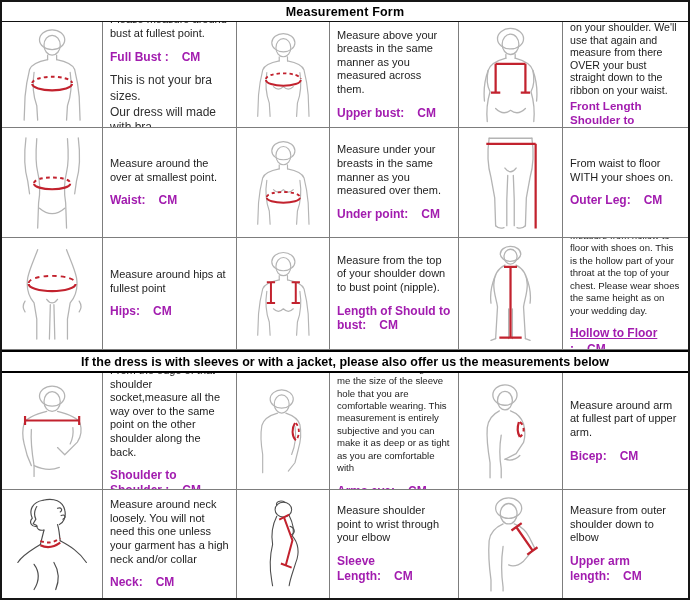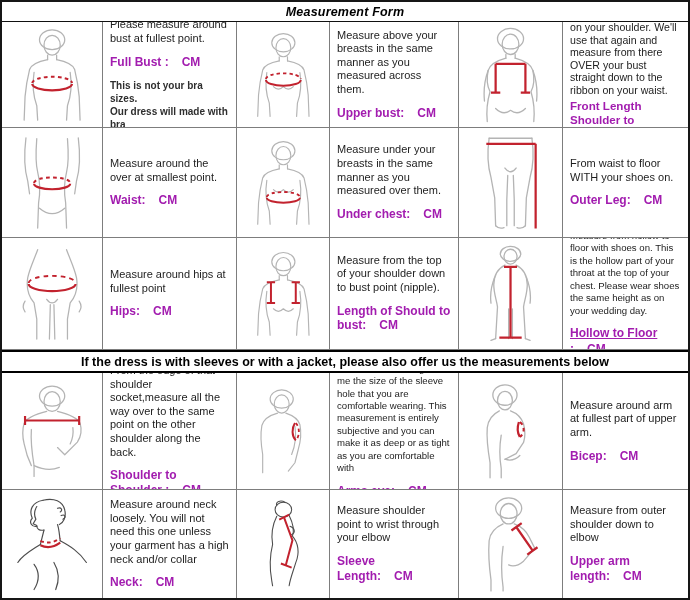--- a/index.html
+++ b/index.html
@@ -4,21 +4,21 @@
 <style>
   html,body{margin:0;padding:0;background:#fff;}
   .wrap{
     width:690px;height:600px;box-sizing:border-box;
     border:2px solid #161616;background:#fff;
     font-family:"Liberation Sans",sans-serif;color:#1d1d1d;
   }
   .titlebar{
     height:20px;box-sizing:border-box;border-bottom:1px solid #111;
     display:flex;align-items:center;justify-content:center;
-    font-size:12.5px;font-weight:bold;color:#000;letter-spacing:.2px;font-style:italic;
+    font-size:12.5px;font-weight:bold;color:#000;letter-spacing:.2px;
   }
   .grid{
     display:grid;
     grid-template-columns:101px 134px 93px 129px 104px 125px;
     grid-template-rows:106px 110px 112px 23px 117px 108px;
   }
   .cell{box-sizing:border-box;border-right:1px solid #7d7d7d;border-bottom:1px solid #7d7d7d;overflow:hidden;}
   .cell.c6{border-right:none;}
   .cell.r5{border-bottom:none;}
   .banner{
@@ -26,21 +26,21 @@
     border-top:2px solid #000;border-bottom:2px solid #000;
     display:flex;align-items:center;justify-content:center;
     font-size:12.5px;font-weight:bold;color:#000;
   }
   .fig{display:flex;align-items:center;justify-content:center;padding:2px;}
   .fig svg{width:94%;height:97%;}
   .txt{display:flex;flex-direction:column;justify-content:center;gap:9px;padding:4px 7px;font-size:11px;line-height:1.24;}
   .txt p{margin:0;}
   .label{font-weight:bold;font-size:12px;color:#a21caf;}
   .unit{margin-left:13px;font-weight:bold;}
-  .note{font-size:10px;font-weight:bold;color:#2e2e2e;line-height:1.3;}
+  .note{font-size:12px;font-weight:normal;color:#2e2e2e;line-height:1.3;}
   .tight{gap:3px;font-size:10.6px;line-height:1.18;}
   .tight .label{font-size:11.6px;}
   .small{font-size:9.6px;line-height:1.3;}
   .small .label{font-size:12px;text-decoration:underline;}
   
   .g{stroke:#b4b4b4;fill:none;stroke-width:1.4;stroke-linecap:round;stroke-linejoin:round;}
   .gd{stroke:#4d4d4d;fill:none;stroke-width:1.3;stroke-linecap:round;stroke-linejoin:round;}
   .r{stroke:#c2222e;fill:none;stroke-width:2.4;stroke-linecap:butt;}
   .rd{stroke:#c2222e;fill:none;stroke-width:2.2;stroke-linecap:butt;stroke-dasharray:4 3.6;}
   .rw{stroke:#c2222e;fill:none;stroke-width:2.1;stroke-linecap:butt;stroke-dasharray:5 4.5;}
@@ -132,21 +132,21 @@
         <path class="g" d="M55 35 C65 37 73 40 75 46 C77 54 79 64 80 76 L81 102"></path>
         <path class="g" d="M30 49 C28 62 29 75 33 86 L34 102"></path>
         <path class="g" d="M70 49 C72 62 71 75 67 86 L66 102"></path>
         <path class="g" d="M38 60 Q44 66 50 60 M50 60 Q56 66 62 60"></path>
         <path class="r" d="M30 70 A20 6 0 0 0 70 70"></path>
           <path class="rd" d="M30 69 A20 6 0 0 1 70 69"></path>
       </svg>
     </div>
     <div class="cell txt">
       <p class="desc">Measure under your breasts in the same manner as you measured over them.</p>
-      <p class="label"><span>Under chest:</span><span class="unit">CM</span></p>
+      <p class="label"><span>Under point:</span><span class="unit">CM</span></p>
     </div>
 
     <div class="cell fig">
       <svg viewBox="0 0 100 104">
         <path class="g" d="M27 4 H73"></path>
         <path class="g" d="M27 4 C25 18 25 32 29 46 L33 68 L34 98"></path>
         <path class="g" d="M73 4 C75 18 75 32 71 46 L67 68 L66 98"></path>
         <path class="g" d="M44 36 Q50 44 56 36 M47 44 L46 70 L46 98 M53 44 L54 70 L54 98"></path>
         <path class="g" d="M34 98 Q38 102 43 100 M66 98 Q62 102 57 100"></path>
         <path class="r" d="M24 10 H77 M77 10 V101"></path>

